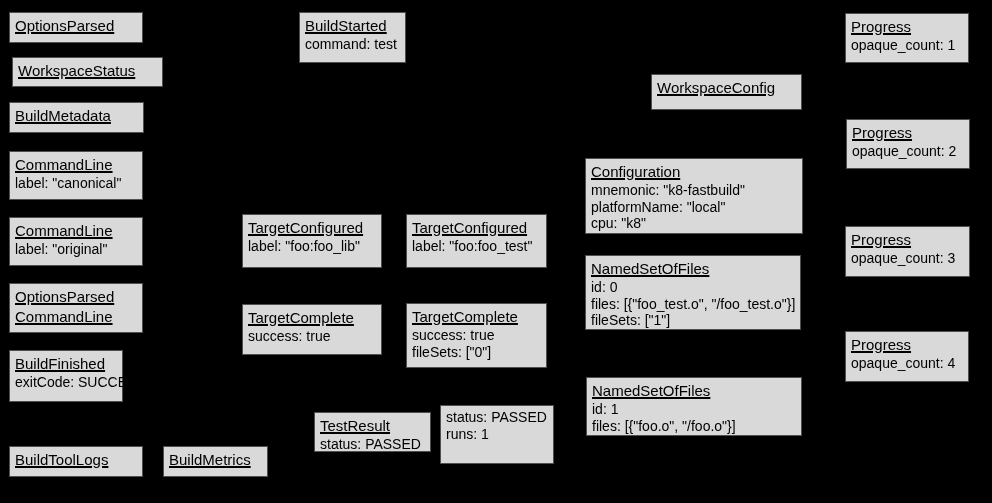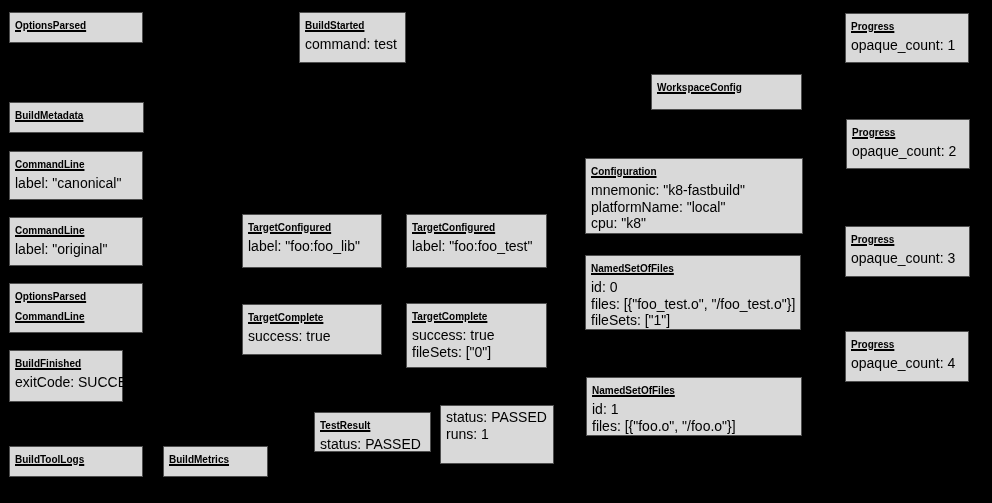--- a/index.html
+++ b/index.html
@@ -20,22 +20,22 @@
   .node {
     position: absolute;
     box-sizing: border-box;
     background: var(--node-fill);
     border: 1px solid var(--node-border);
     color: var(--node-text);
     padding: 3px 5px 0 5px;
     overflow: visible;
   }
   .node-title {
-    font-size: 10px;
-    font-weight: bold;
+    font-size: 15px;
+    font-weight: normal;
     text-decoration: underline;
     text-decoration-thickness: 1.5px;
     line-height: 20px;
     white-space: nowrap;
   }
   .node-title.wrap { white-space: normal; }
   .node-line {
     font-size: 14px;
     line-height: 16.5px;
     white-space: nowrap;
@@ -43,20 +43,23 @@
 </style>
 </head>
 <body>
 
 <div class="canvas">
 
   <div class="node" style="left:9px;top:12px;width:134px;height:31px">
     <div class="node-title">OptionsParsed</div>
   </div>
 
+  <div class="node" style="left:12px;top:57px;width:151px;height:30px">
+    <div class="node-title">WorkspaceStatus</div>
+  </div>
 
   <div class="node" style="left:9px;top:102px;width:135px;height:31px">
     <div class="node-title">BuildMetadata</div>
   </div>
 
   <div class="node" style="left:9px;top:151px;width:134px;height:49px">
     <div class="node-title">CommandLine</div>
     <div class="node-line">label: "canonical"</div>
   </div>
 

